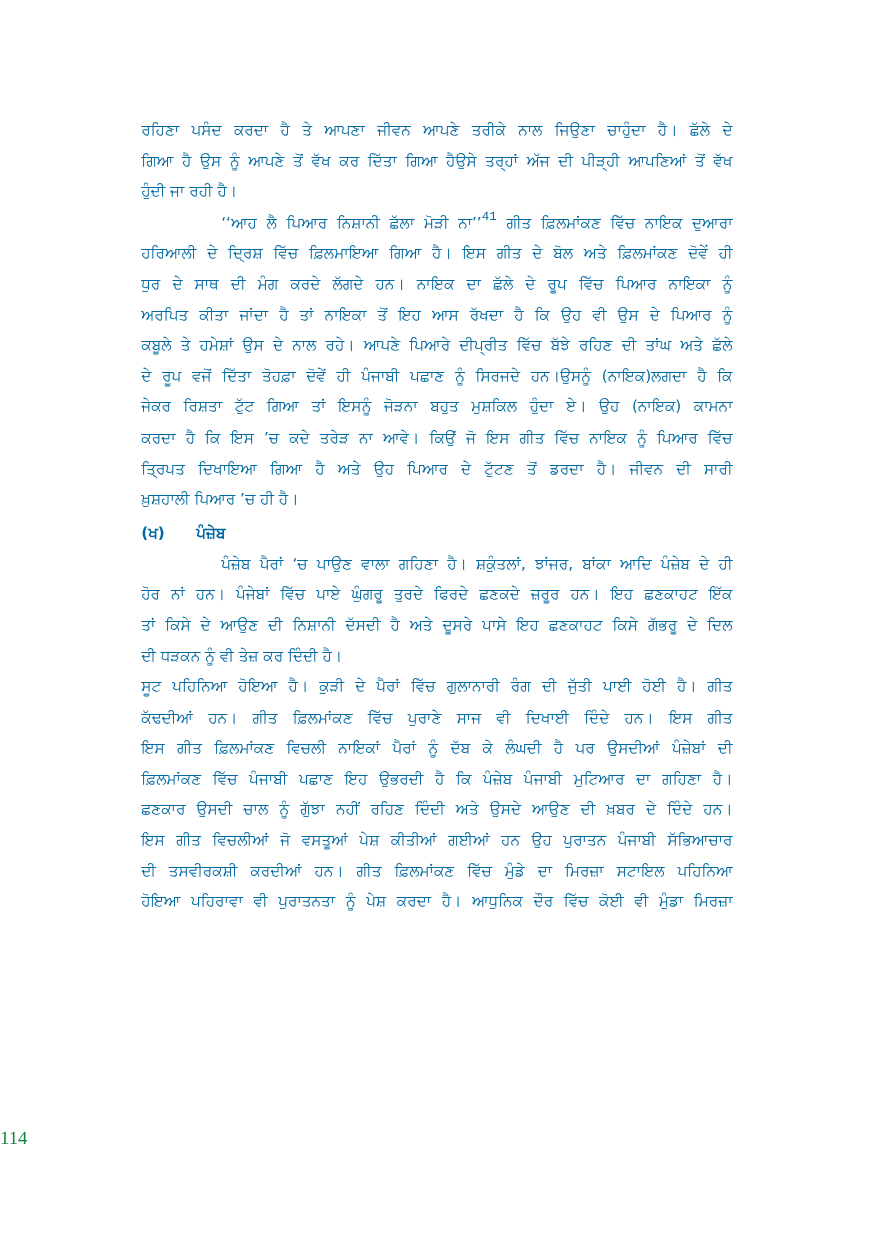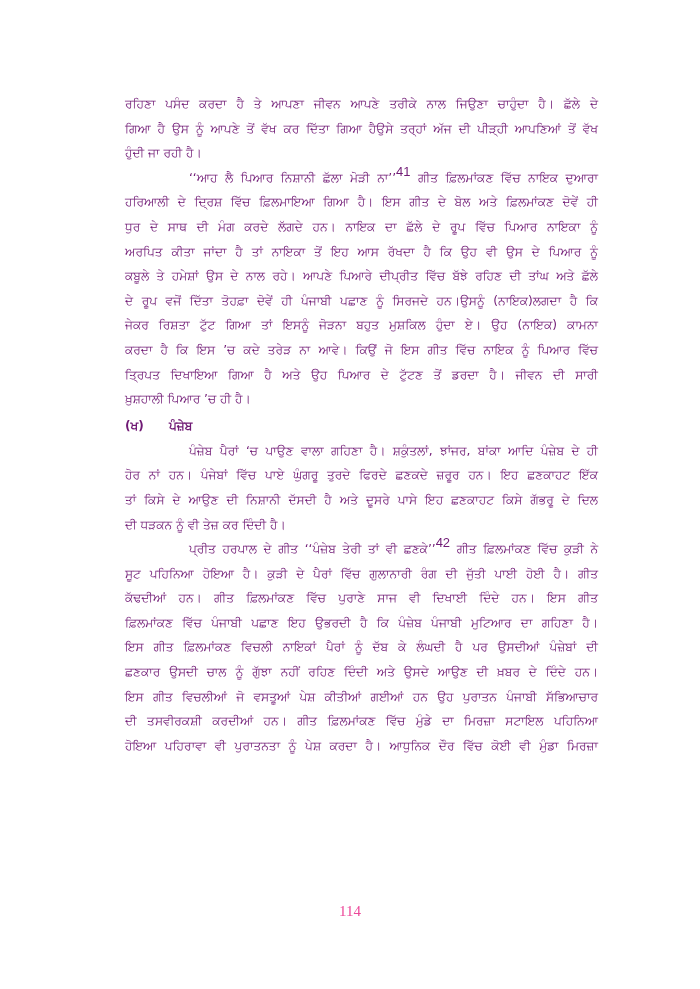--- a/index.html
+++ b/index.html
@@ -1,31 +1,31 @@
 <!DOCTYPE html>
 <html><head>
 <meta charset="utf-8">
 <style>
   html, body { margin: 0; padding: 0; background: #ffffff; }
   body { width: 700px; height: 989px; position: relative; overflow: hidden; }
   .page {
-    position: absolute; left: 125px; top: 92px; width: 473px;
-    font-family: "DejaVu Sans", sans-serif; font-size: 12.2px; color: #701a75;
+    position: absolute; left: 113px; top: 92px; width: 473px;
+    font-family: "DejaVu Sans", sans-serif; font-size: 12.2px; color: #0369a1;
     line-height: 24.6px; text-align: justify;
   }
   .para { margin: 0; }
   .line { display: block; text-align: justify; text-align-last: justify; white-space: nowrap; }
   .line.last { text-align-last: left; }
-  sup { font-family: Liberation Sans, sans-serif; font-size: 13px; line-height: 0; position: relative; top: -1px; }
+  sup { font-family: Liberation Mono, monospace; font-size: 10px; line-height: 0; position: relative; top: -1px; }
   .heading { margin: 2px 0 0 0; height: 25px; display: flex; align-items: center; font-weight: bold; }
   .heading .num { width: 44px; font-weight: bold; }
   .heading .title { font-weight: bold; }
   .pagenum {
-    position: absolute; left: 0; width: 700px; top: 903px; text-align: center;
-    font-family: "Liberation Serif", serif; font-size: 15px; color: #ec4899;
+    position: absolute; left: 0; width: 700px; top: 903px; text-align: left;
+    font-family: "Liberation Serif", serif; font-size: 15px; color: #15803d;
   }
 </style>
 </head>
 <body>
 
 <div class="page">
 
   <div class="para">
     <span class="line">ਰਹਿਣਾ ਪਸੰਦ ਕਰਦਾ ਹੈ ਤੇ ਆਪਣਾ ਜੀਵਨ ਆਪਣੇ ਤਰੀਕੇ ਨਾਲ ਜਿਉਣਾ ਚਾਹੁੰਦਾ ਹੈ। ਛੱਲੇ ਦੇ</span>
     <span class="line">ਗਿਆ ਹੈ ਉਸ ਨੂੰ ਆਪਣੇ ਤੋਂ ਵੱਖ ਕਰ ਦਿੱਤਾ ਗਿਆ ਹੈਉਸੇ ਤਰ੍ਹਾਂ ਅੱਜ ਦੀ ਪੀੜ੍ਹੀ ਆਪਣਿਆਂ ਤੋਂ ਵੱਖ</span>
@@ -51,25 +51,24 @@
   </div>
 
   <div class="para">
     <span class="line" style="padding-left:64px;">ਪੰਜ਼ੇਬ ਪੈਰਾਂ ‘ਚ ਪਾਉਣ ਵਾਲਾ ਗਹਿਣਾ ਹੈ। ਸ਼ਕੁੰਤਲਾਂ, ਝਾਂਜਰ, ਬਾਂਕਾ ਆਦਿ ਪੰਜ਼ੇਬ ਦੇ ਹੀ</span>
     <span class="line">ਹੋਰ ਨਾਂ ਹਨ। ਪੰਜੇਬਾਂ ਵਿੱਚ ਪਾਏ ਘੁੰਗਰੂ ਤੁਰਦੇ ਫਿਰਦੇ ਛਣਕਦੇ ਜ਼ਰੂਰ ਹਨ। ਇਹ ਛਣਕਾਹਟ ਇੱਕ</span>
     <span class="line">ਤਾਂ ਕਿਸੇ ਦੇ ਆਉਣ ਦੀ ਨਿਸ਼ਾਨੀ ਦੱਸਦੀ ਹੈ ਅਤੇ ਦੂਸਰੇ ਪਾਸੇ ਇਹ ਛਣਕਾਹਟ ਕਿਸੇ ਗੱਭਰੂ ਦੇ ਦਿਲ</span>
     <span class="line last">ਦੀ ਧੜਕਨ ਨੂੰ ਵੀ ਤੇਜ਼ ਕਰ ਦਿੰਦੀ ਹੈ।</span>
   </div>
 
   <div class="para">
-    <span class="line" style="padding-left:64px;"><span>ਪ੍ਰੀਤ ਹਰਪਾਲ ਦੇ ਗੀਤ ‘‘ਪੰਜ਼ੇਬ ਤੇਰੀ ਤਾਂ ਵੀ ਛਣਕੇ’’</span><sup>42</sup><span> ਗੀਤ ਫ਼ਿਲਮਾਂਕਣ ਵਿੱਚ ਕੁੜੀ ਨੇ</span></span>
     <span class="line">ਸੂਟ ਪਹਿਨਿਆ ਹੋਇਆ ਹੈ। ਕੁੜੀ ਦੇ ਪੈਰਾਂ ਵਿੱਚ ਗੁਲਾਨਾਰੀ ਰੰਗ ਦੀ ਜੁੱਤੀ ਪਾਈ ਹੋਈ ਹੈ। ਗੀਤ</span>
     <span class="line">ਕੱਢਦੀਆਂ ਹਨ। ਗੀਤ ਫ਼ਿਲਮਾਂਕਣ ਵਿੱਚ ਪੁਰਾਣੇ ਸਾਜ ਵੀ ਦਿਖਾਈ ਦਿੰਦੇ ਹਨ। ਇਸ ਗੀਤ</span>
+    <span class="line">ਇਸ ਗੀਤ ਫ਼ਿਲਮਾਂਕਣ ਵਿਚਲੀ ਨਾਇਕਾਂ ਪੈਰਾਂ ਨੂੰ ਦੱਬ ਕੇ ਲੰਘਦੀ ਹੈ ਪਰ ਉਸਦੀਆਂ ਪੰਜ਼ੇਬਾਂ ਦੀ</span>
     <span class="line">ਫ਼ਿਲਮਾਂਕਣ ਵਿੱਚ ਪੰਜਾਬੀ ਪਛਾਣ ਇਹ ਉਭਰਦੀ ਹੈ ਕਿ ਪੰਜ਼ੇਬ ਪੰਜਾਬੀ ਮੁਟਿਆਰ ਦਾ ਗਹਿਣਾ ਹੈ।</span>
-    <span class="line">ਇਸ ਗੀਤ ਫ਼ਿਲਮਾਂਕਣ ਵਿਚਲੀ ਨਾਇਕਾਂ ਪੈਰਾਂ ਨੂੰ ਦੱਬ ਕੇ ਲੰਘਦੀ ਹੈ ਪਰ ਉਸਦੀਆਂ ਪੰਜ਼ੇਬਾਂ ਦੀ</span>
     <span class="line">ਛਣਕਾਰ ਉਸਦੀ ਚਾਲ ਨੂੰ ਗੁੱਝਾ ਨਹੀਂ ਰਹਿਣ ਦਿੰਦੀ ਅਤੇ ਉਸਦੇ ਆਉਣ ਦੀ ਖ਼ਬਰ ਦੇ ਦਿੰਦੇ ਹਨ।</span>
     <span class="line">ਇਸ ਗੀਤ ਵਿਚਲੀਆਂ ਜੋ ਵਸਤੂਆਂ ਪੇਸ਼ ਕੀਤੀਆਂ ਗਈਆਂ ਹਨ ਉਹ ਪੁਰਾਤਨ ਪੰਜਾਬੀ ਸੱਭਿਆਚਾਰ</span>
     <span class="line">ਦੀ ਤਸਵੀਰਕਸ਼ੀ ਕਰਦੀਆਂ ਹਨ। ਗੀਤ ਫ਼ਿਲਮਾਂਕਣ ਵਿੱਚ ਮੁੰਡੇ ਦਾ ਮਿਰਜ਼ਾ ਸਟਾਇਲ ਪਹਿਨਿਆ</span>
     <span class="line">ਹੋਇਆ ਪਹਿਰਾਵਾ ਵੀ ਪੁਰਾਤਨਤਾ ਨੂੰ ਪੇਸ਼ ਕਰਦਾ ਹੈ। ਆਧੁਨਿਕ ਦੌਰ ਵਿੱਚ ਕੋਈ ਵੀ ਮੁੰਡਾ ਮਿਰਜ਼ਾ</span>
   </div>
 
 </div>
 
 <div class="pagenum">114</div>
 

